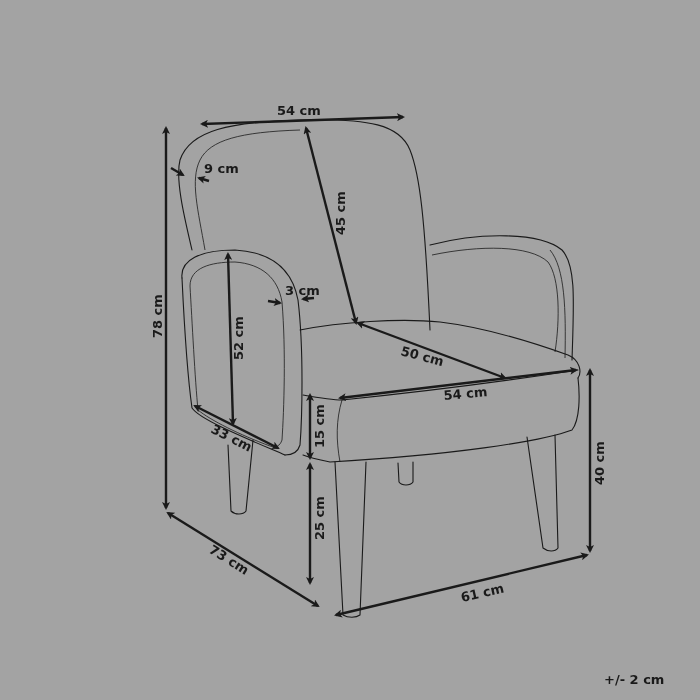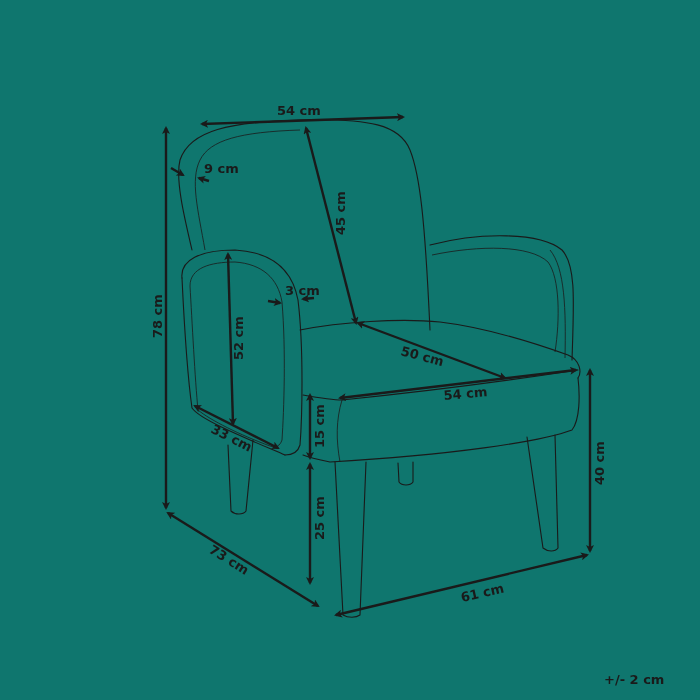--- a/index.html
+++ b/index.html
@@ -1,16 +1,16 @@
 <!DOCTYPE html>
 <html><head>
 <meta charset="utf-8">
 <style>
   html, body { margin: 0; padding: 0; background: #ffffff; }
-  #canvas { position: relative; width: 700px; height: 700px; background: #0f766e; overflow: hidden; }
+  #canvas { position: relative; width: 700px; height: 700px; background: #a3a3a3; overflow: hidden; }
   svg { position: absolute; left: 0; top: 0; }
   .outline { fill: none; stroke: #1a1a1a; stroke-width: 1.1; stroke-linejoin: round; stroke-linecap: round; }
   .thin { fill: none; stroke: #1a1a1a; stroke-width: 0.8; }
   .dim { stroke: #1a1a1a; stroke-width: 2.4; fill: none; }
   .lbl { font-family: "DejaVu Sans", sans-serif; font-weight: bold; font-size: 13px; fill: #1a1a1a; }
   .tol { font-family: "DejaVu Sans", sans-serif; font-weight: bold; font-size: 13px; fill: #1a1a1a; }
 </style>
 </head>
 <body>
 

